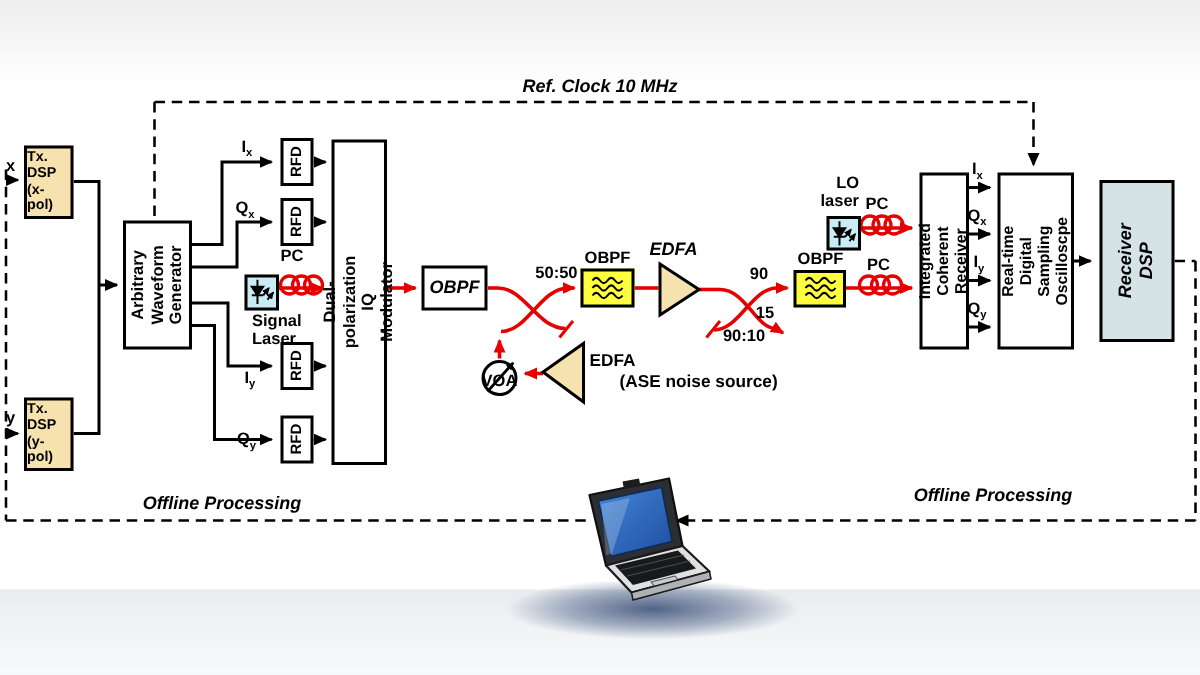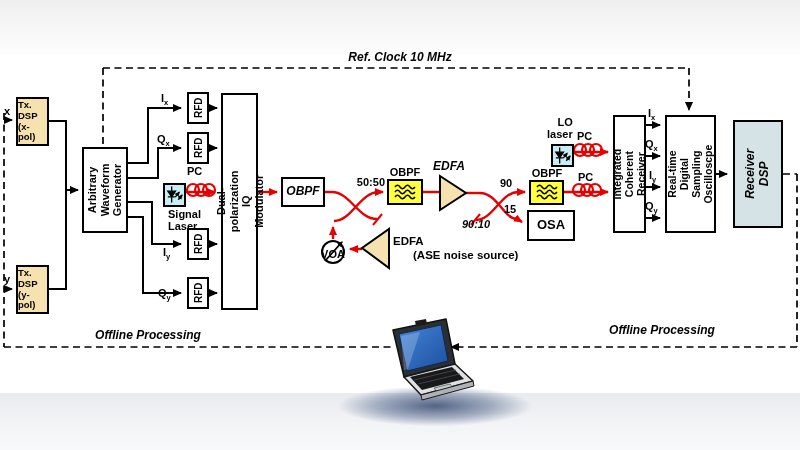--- a/index.html
+++ b/index.html
@@ -208,23 +208,20 @@
   <div class="box yellow" style="left:529px;top:180px;width:35px;height:25px;">
     <svg width="24" height="19" viewBox="0 0 24 19">
       <g stroke="#000" stroke-width="1.4" fill="none">
         <path d="M2,4 q2.5,-3.5 5,0 t5,0 t5,0 t5,0"></path>
         <path d="M2,9 q2.5,-3.5 5,0 t5,0 t5,0 t5,0"></path>
         <path d="M2,14 q2.5,-3.5 5,0 t5,0 t5,0 t5,0"></path>
       </g>
     </svg>
   </div>
 
-  <div class="box f13" style="left:527px;top:210px;width:48px;height:31px;">
-    <span>OSA</span>
-    </div>
 
   <div class="box cyan" style="left:551px;top:144px;width:23px;height:23px;">
     <svg width="20" height="20" viewBox="0 0 20 20">
       <g stroke="#000" stroke-width="1.4" fill="#000">
         <path d="M7,1 V6" fill="none"></path>
           <polygon points="3,6 11,6 7,12"></polygon>
           <path d="M3,12 H11 M7,12 V18" fill="none"></path>
         <path d="M11,12 L15,7" fill="none" marker-end="url(#mS)"></path>
         <path d="M14,15 L18,10" fill="none" marker-end="url(#mS)"></path>
       </g>
@@ -265,21 +262,21 @@
   <div class="lbl ctr" style="left:349px;top:176px;width:36px;text-align:right;">50:50</div>
   <div class="lbl ctr" style="left:316px;top:248px;width:34px;">VOA</div>
   <div class="lbl f115" style="left:393px;top:235px;">EDFA</div>
   <div class="lbl f115" style="left:413px;top:249px;width:125px;">(ASE noise source)</div>
 
   <div class="lbl ctr" style="left:385px;top:166px;width:40px;">OBPF</div>
   <div class="lbl ctr f12" style="left:429px;top:160px;width:40px;">EDFA</div>
 
   <div class="lbl ctr" style="left:496px;top:177px;width:20px;">90</div>
   <div class="lbl ctr" style="left:500px;top:203px;width:20px;">15</div>
-  <div class="lbl ctr" style="left:459px;top:218px;width:34px;font-style:italic;">90:10</div>
+  <div class="lbl ctr" style="left:479px;top:218px;width:34px;">90:10</div>
 
   <div class="lbl ctr" style="left:527px;top:167px;width:40px;">OBPF</div>
 
   <div class="lbl" style="left:547px;top:116px;text-align:right;">LO
 laser</div>
   <div class="lbl" style="left:577px;top:130px;">PC</div>
   <div class="lbl" style="left:578px;top:171px;">PC</div>
 
   <div class="lbl" style="left:648px;top:107px;"><span>I</span><sub>x</sub></div>
   <div class="lbl" style="left:645px;top:138px;"><span>Q</span><sub>x</sub></div>

